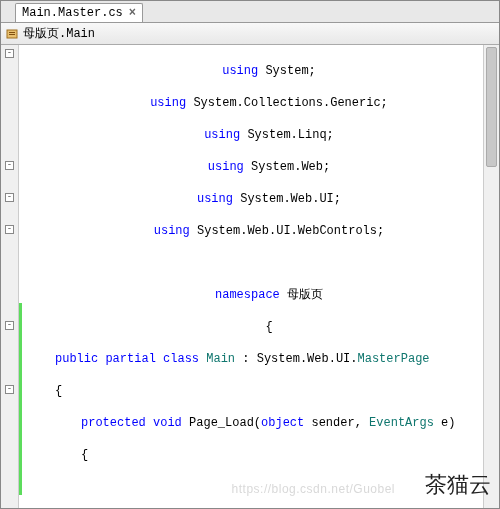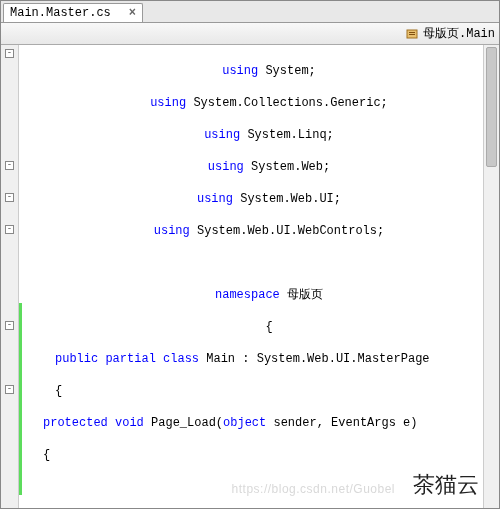--- a/index.html
+++ b/index.html
@@ -20,35 +20,34 @@
     align-items: flex-end;
   }
   .tab {
     background: #fff;
     border: 1px solid #999;
     border-bottom: none;
     padding: 2px 6px;
     font-size: 12px;
     display: flex;
     align-items: center;
-    gap: 18px;
-    margin-left: 2px;
+    gap: 6px;
+    margin-left: 14px;
     border-top-left-radius: 2px;
     border-top-right-radius: 2px;
   }
   .tab-close { color: #666; cursor: pointer; font-weight: bold; }
   .nav-bar {
     background: linear-gradient(#f8f8f8, #e8e8e8);
     border-bottom: 1px solid #aaa;
     height: 22px;
     display: flex;
     align-items: center;
     padding: 0 4px;
     font-size: 12px;
-    justify-content: flex-end;
   }
   .nav-icon {
     width: 14px;
     height: 14px;
     margin-right: 4px;
     display: inline-flex;
     align-items: center;
     justify-content: center;
     color: #d28a00;
   }
@@ -93,29 +92,29 @@
     position: relative;
     overflow: hidden;
   }
   .change-bar-green {
     position: absolute;
     left: 18px;
     width: 3px;
     background: #5cdc5c;
   }
   .kw { color: #0000ff; }
-  .type { color: #000000; }
+  .type { color: #0f766e; }
   .txt { color: #000; }
   .line { height: 16px; }
   .i1 { padding-left: 16px; text-align: center; }
   .i2 { padding-left: 32px; }
-  .i3 { padding-left: 20px; }
+  .i3 { padding-left: 58px; }
   .watermark {
     position: absolute;
-    right: 20px;
+    right: 8px;
     bottom: 8px;
     font-size: 22px;
     font-family: "SimHei", sans-serif;
     color: #222;
     pointer-events: none;
   }
   .watermark-url {
     position: absolute;
     right: 104px;
     bottom: 12px;

